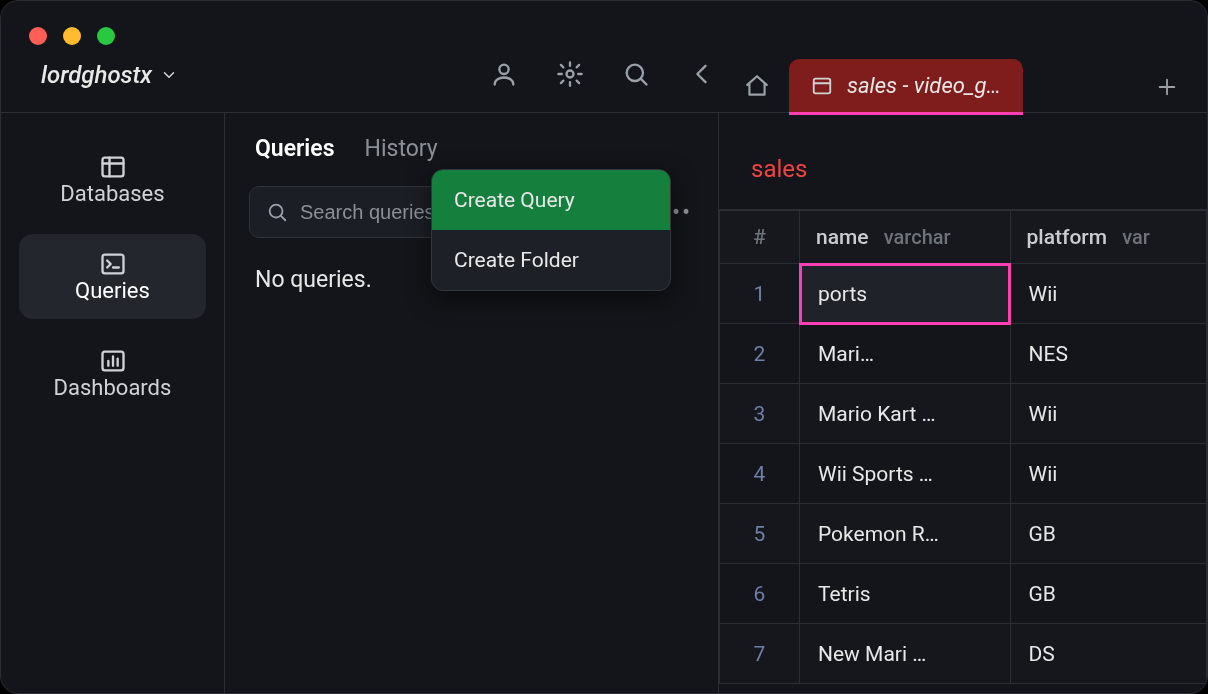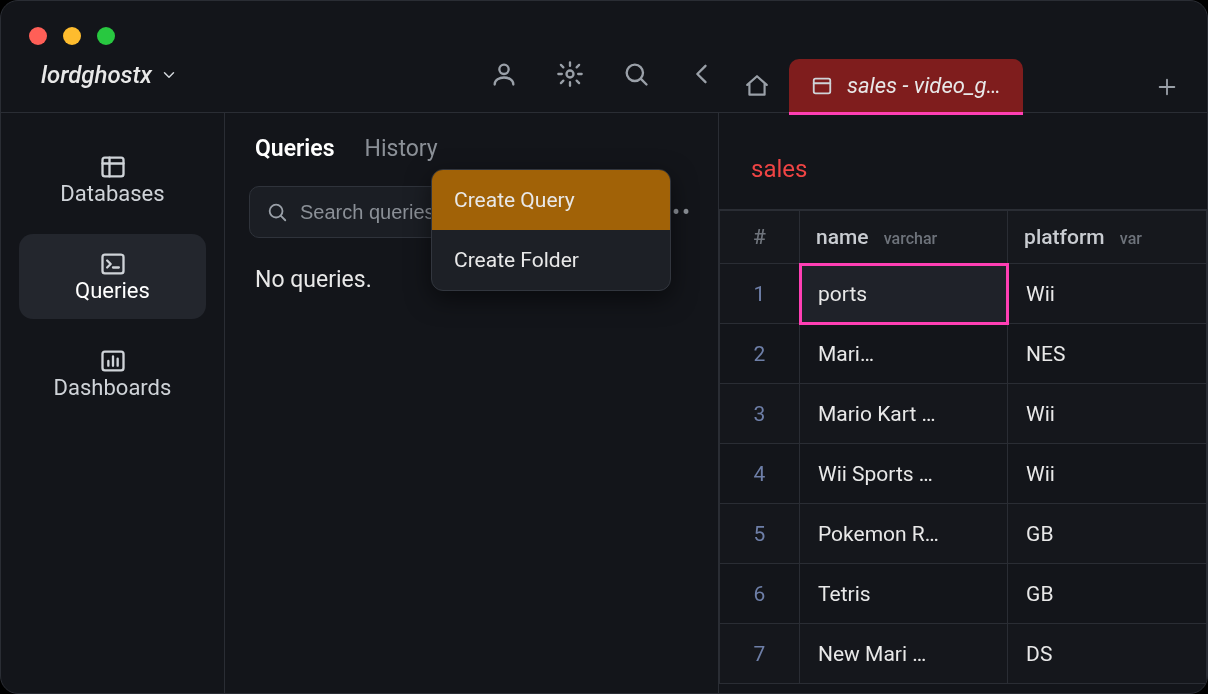--- a/index.html
+++ b/index.html
@@ -134,21 +134,21 @@
     overflow:hidden;
     box-shadow: 0 8px 24px rgba(0,0,0,0.5);
     z-index: 50;
   }
   .ctx-item {
     padding: 18px 22px;
     font-size: 21px;
     color:#e8e8e8;
     cursor:pointer;
   }
-  .ctx-item.hover { background:#a16207; }
+  .ctx-item.hover { background:#15803d; }
 
   
   .rightpanel { flex:1; display:flex; flex-direction:column; }
   
   .right-tabs {
     position:absolute;
     top: 56px; left: 724px; right: 12px;
     height: 58px;
     display:flex; align-items:flex-end;
   }
@@ -189,21 +189,21 @@
     text-align:left;
     font-size:21px;
     white-space:nowrap;
   }
   th {
     background:#16181d;
     color:#c9ccd1;
     font-weight:500;
     padding: 14px 16px;
   }
-  th .type { color:#6e737b; font-size:16px; margin-left:10px; }
+  th .type { color:#6e737b; font-size:20px; margin-left:10px; }
   td { padding: 16px 18px; color:#e8e8e8; height:60px; }
   td.rownum { color:#6e7fa8; text-align:center; width:80px; }
   th.rownum { color:#6e737b; text-align:center; width:80px; }
   tr.row:nth-child(odd) td { background:#15171c; }
   tr.row:nth-child(even) td { background:#13151a; }
   td.sel {
     outline: 3px solid #ff3fb4;
     outline-offset:-2px;
     background:#1f2229 !important;
     margin-left:44px;

